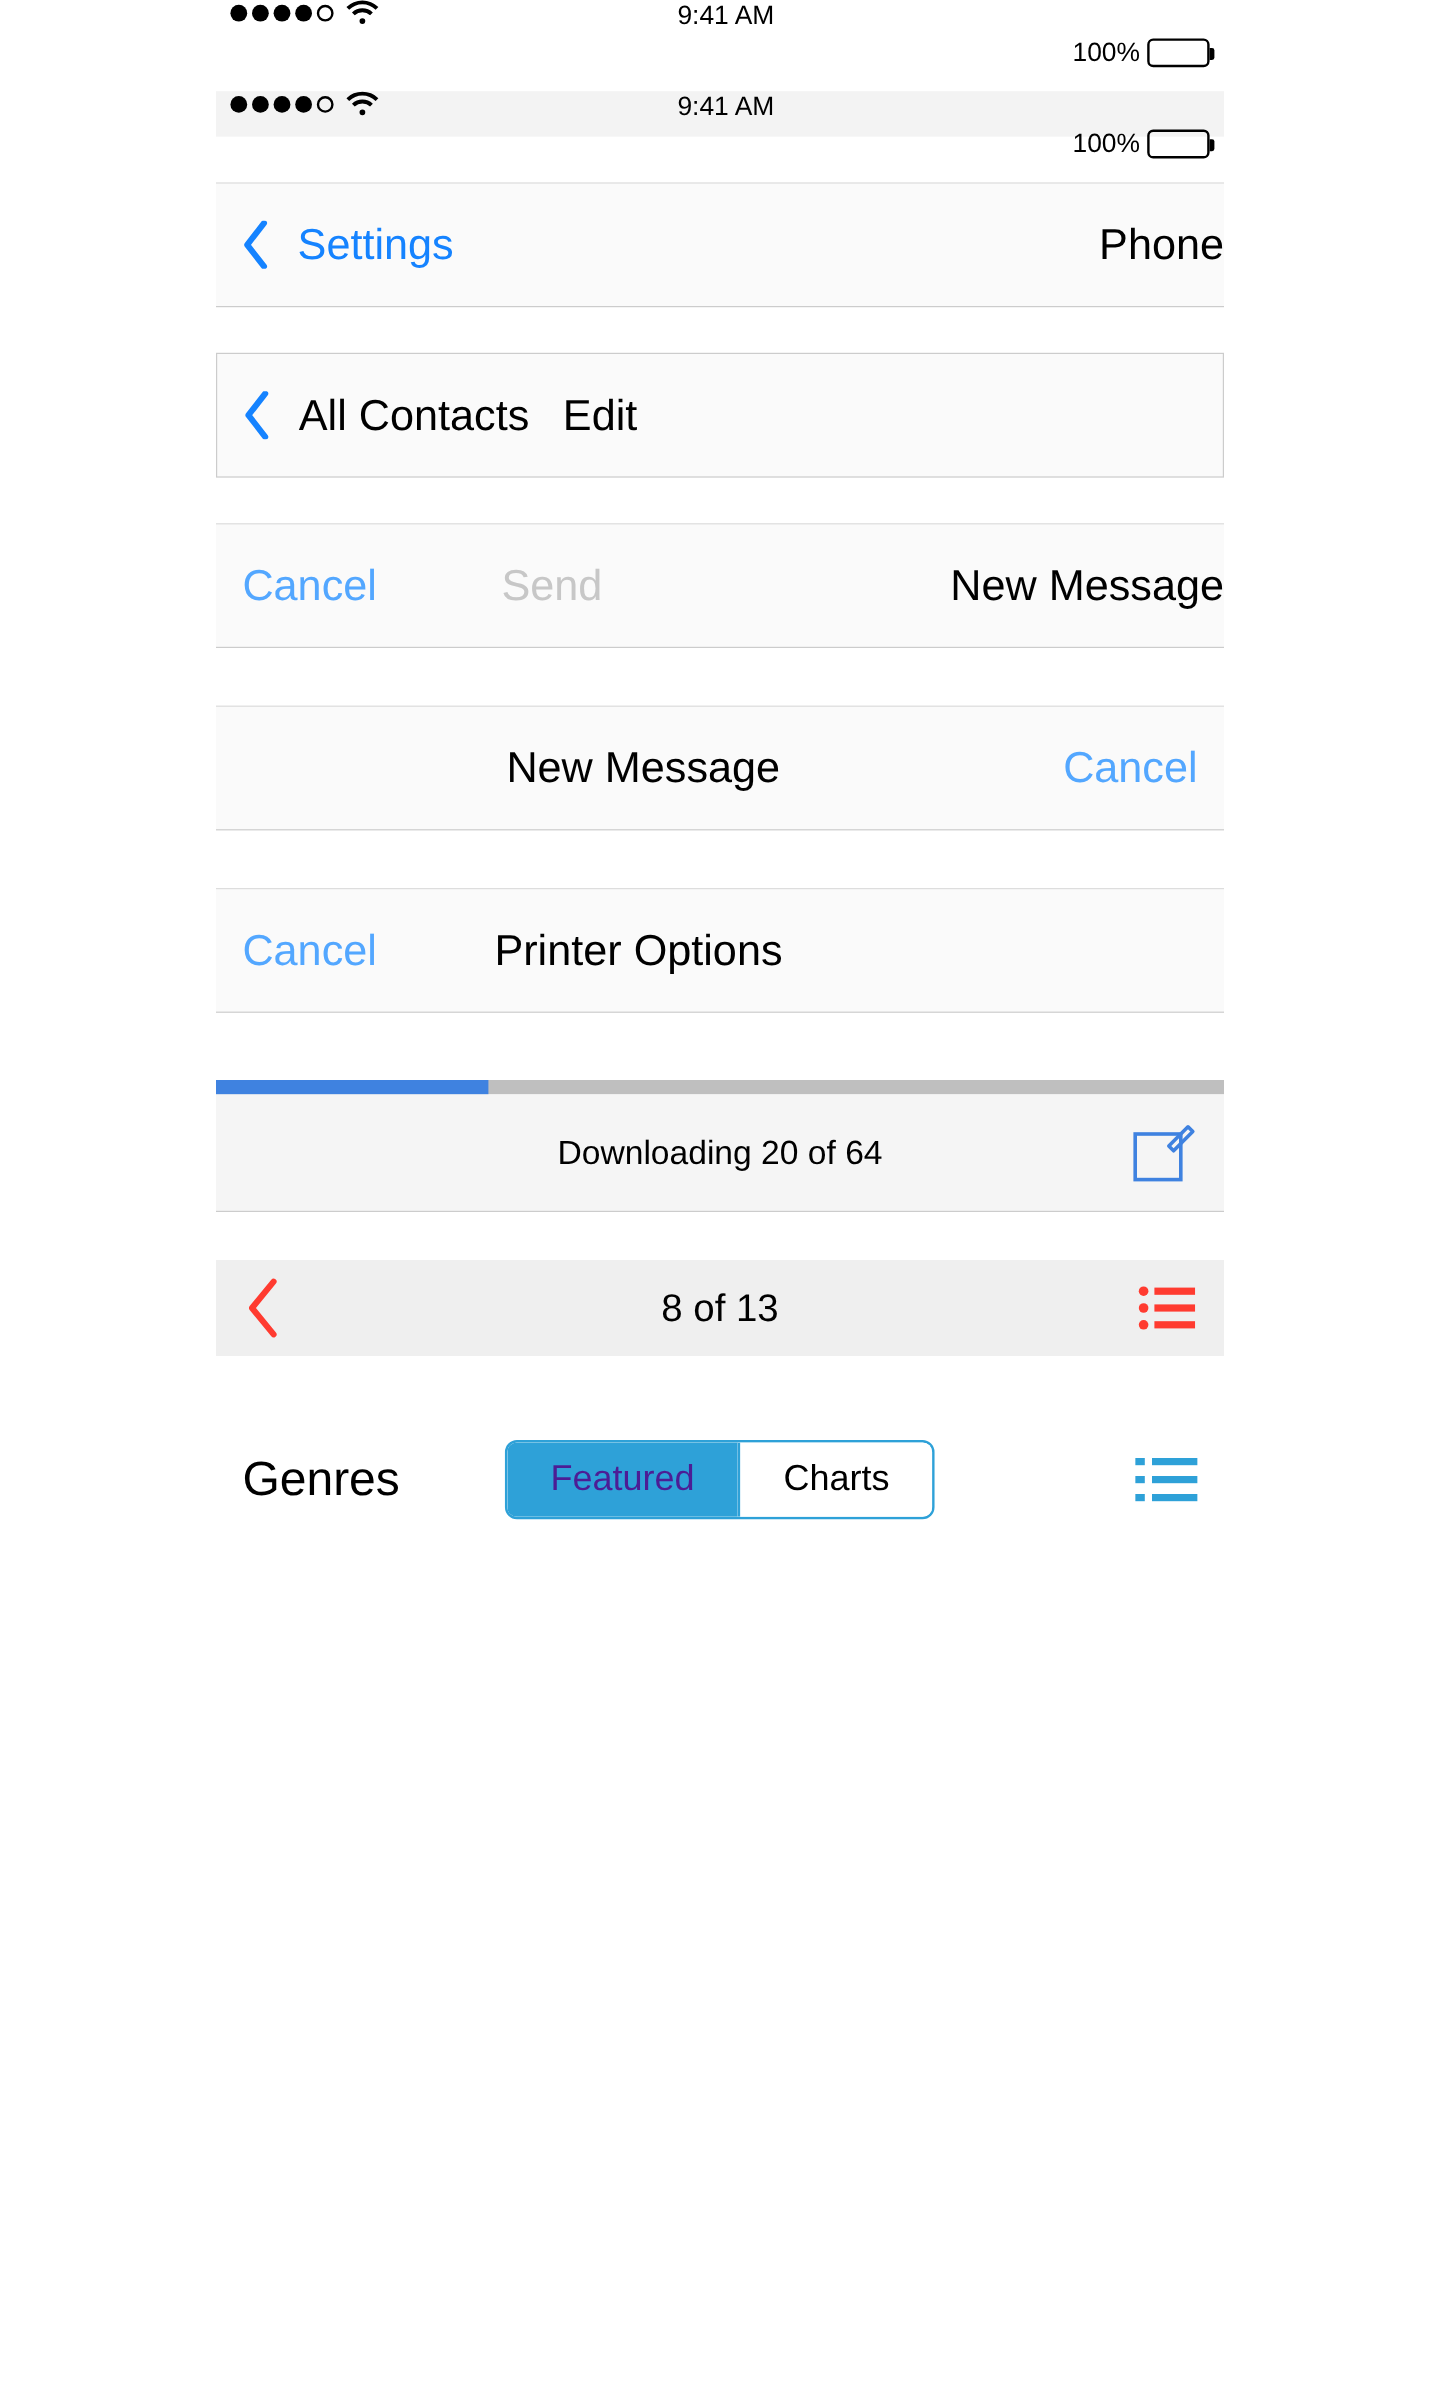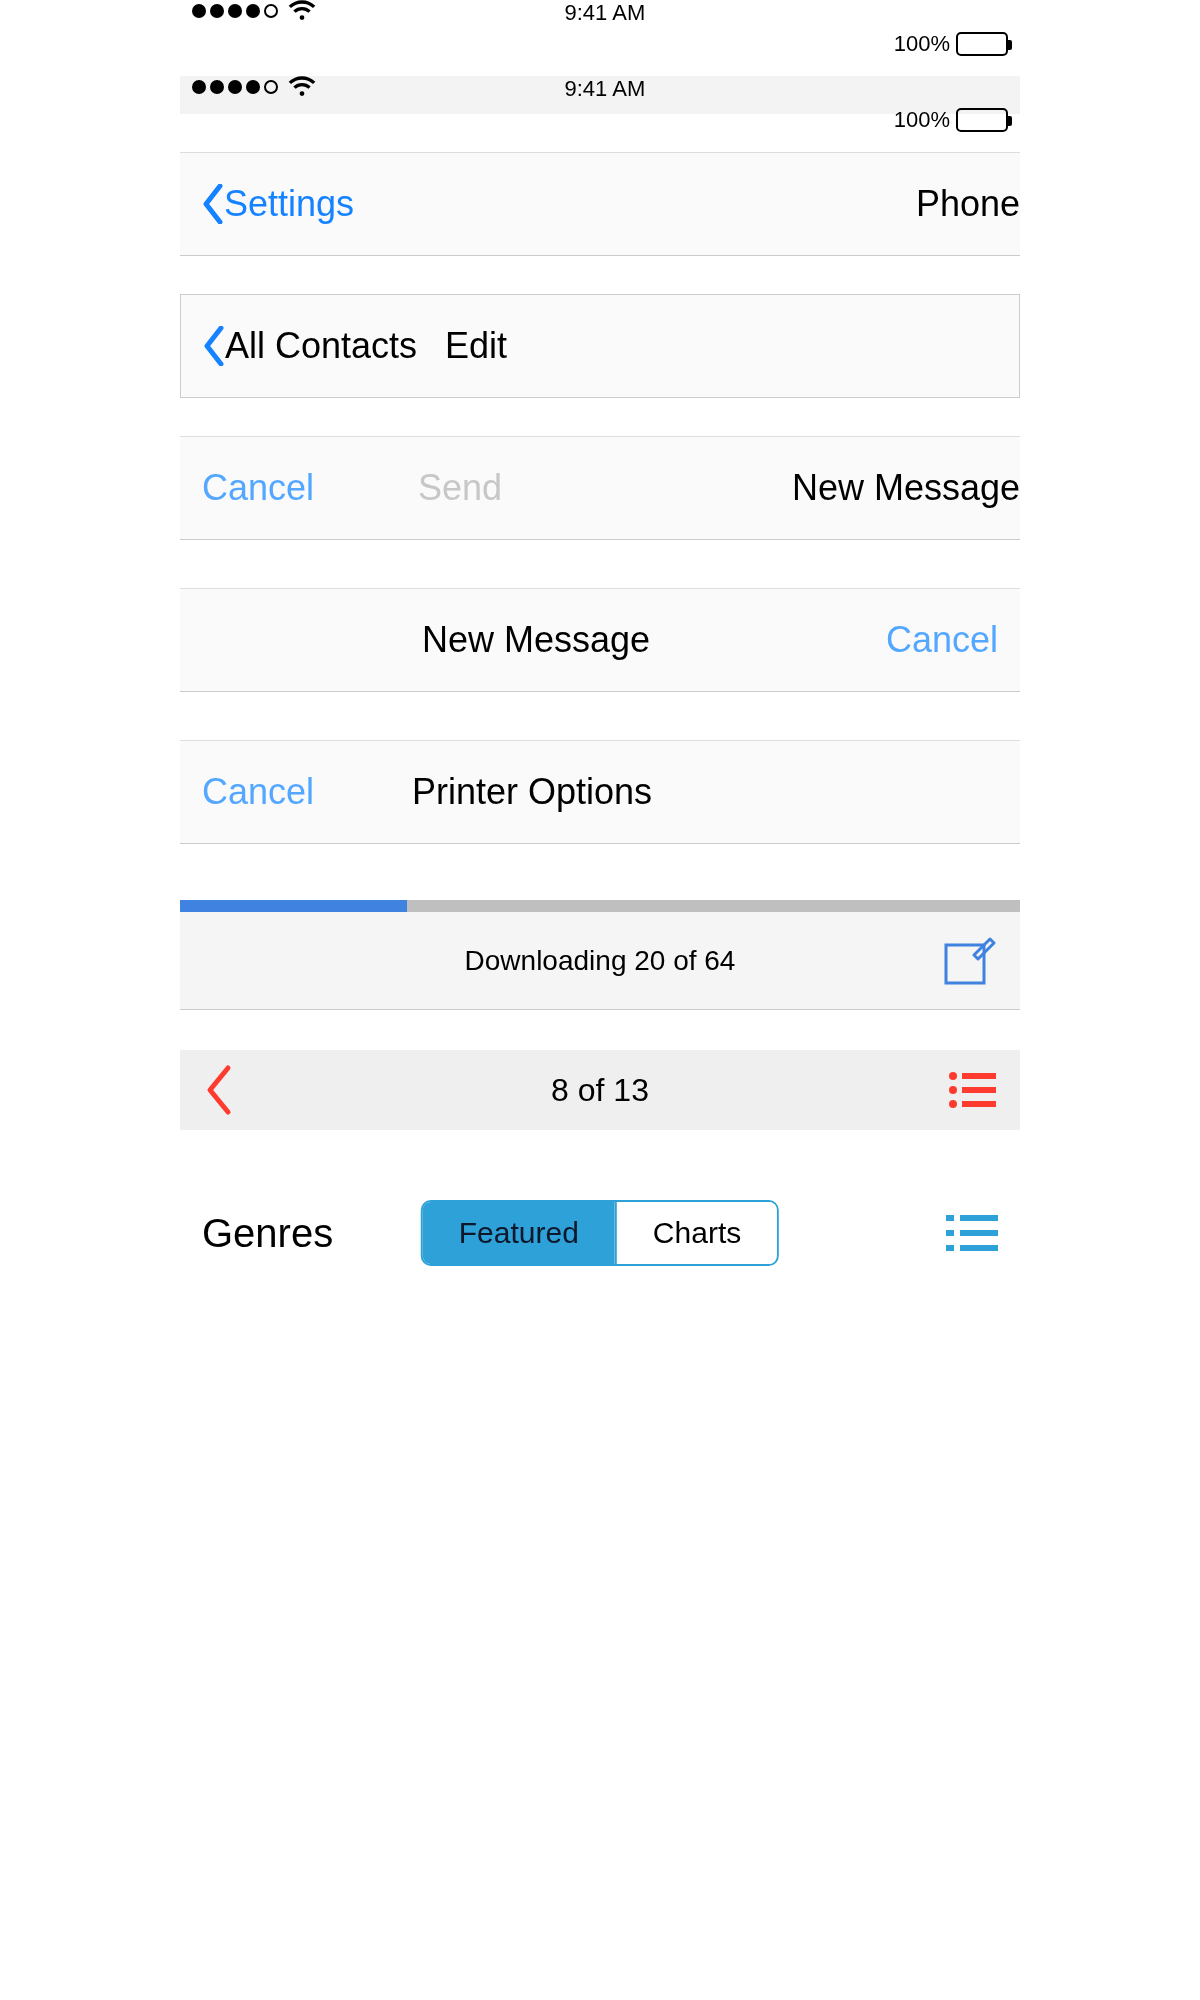--- a/index.html
+++ b/index.html
@@ -47,21 +47,21 @@
     background: #fafafa;
     border-top: 1px solid #ddd;
     border-bottom: 1px solid #ccc;
     display: flex;
     align-items: center;
     position: relative;
     padding: 0 22px;
   }
   .navbar.bordered { border: 1px solid #ccc; }
   .navbar .left, .navbar .right {
-    display: flex; align-items: center; gap: 0; font-size: 36px;
+    display: flex; align-items: center; gap: 24px; font-size: 36px;
     min-width: 180px;
   }
   .navbar .right { justify-content: flex-end; }
   .navbar .title {
     position: absolute; left: 0; right: 0; text-align: right;
     font-size: 36px; font-weight: 400; color: #000; pointer-events: none;
   }
   .blue { color: #1583ff; }
   .lightblue { color: #53a7ff; }
   .disabled { color: #c7c7c7; }
@@ -113,21 +113,21 @@
   }
   .seg-row .label { font-size: 40px; }
   .segmented {
     position: absolute; left: 50%; top: 50%; transform: translate(-50%, -50%);
     display: flex; border: 2px solid #2ea1d8; border-radius: 10px; overflow: hidden;
     font-size: 30px;
   }
   .segmented .seg {
     padding: 14px 36px; color: #000; background: #fff;
   }
-  .segmented .seg.active { background: #2ea1d8; color: #0f172a; }
+  .segmented .seg.active { background: #2ea1d8; color: #4c1d95; }
   .segmented .seg + .seg { border-left: 2px solid #2ea1d8; }
   .list-icon-blue { width: 52px; height: 40px; }
   .list-icon-blue svg, .pager-row .list-btn svg, .pager-row .back svg { display:block; width:100%; height:100%; }
 
   
   .outer { padding: 0 180px 620px 180px; }
 </style>
 </head>
 <body>
 

